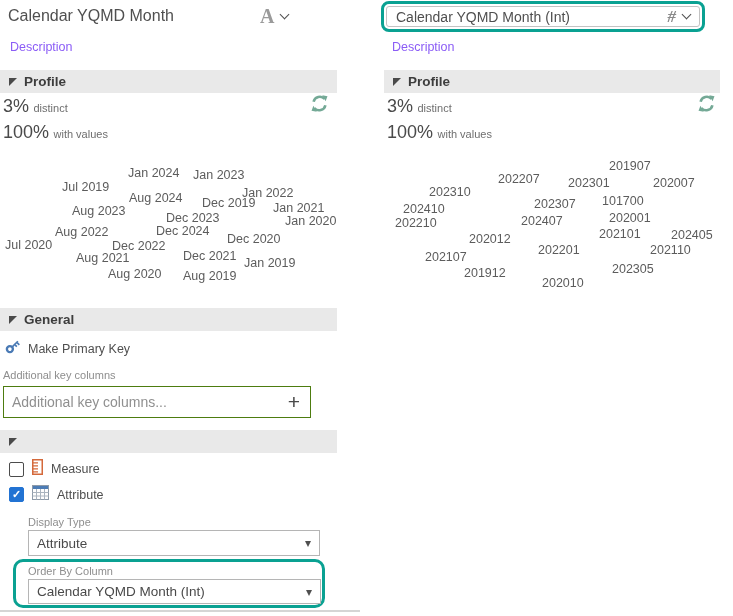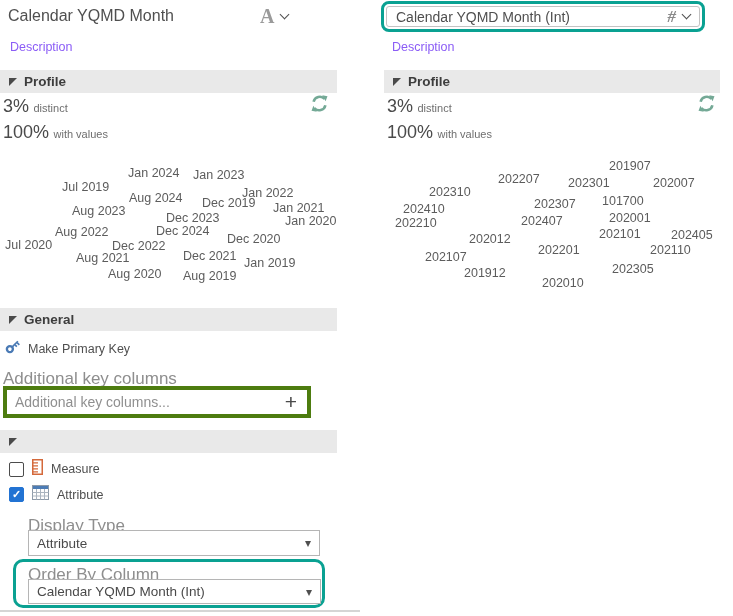--- a/index.html
+++ b/index.html
@@ -24,22 +24,22 @@
   .stat-big{font-size:18px;color:#4a4a4a;}
   .stat-small{font-size:11px;color:#6e6e6e;}
   .refresh{color:var(--refresh-green,#74a996);cursor:pointer;}
 
   .cloud{position:absolute;left:0;top:0;width:733px;height:616px;pointer-events:none;}
   .cloud-word{position:absolute;font-size:12.5px;color:#5c5c5c;white-space:nowrap;}
 
   .mpk-row{display:flex;align-items:center;gap:7px;cursor:pointer;}
   .mpk-label{font-size:12.5px;color:#4f4f4f;}
   .key-icon{color:var(--key-blue,#4a7ab5);}
-  .field-label{font-size:17px;color:#8e8e8e;white-space:nowrap;}
-  .input-wrap{display:flex;align-items:center;border:4px solid #4d7c0f;background:#fff;box-sizing:border-box;}
+  .field-label{font-size:11px;color:#8e8e8e;white-space:nowrap;}
+  .input-wrap{display:flex;align-items:center;border:1px solid #4d7c0f;background:#fff;box-sizing:border-box;}
   .input-wrap input{flex:1;border:none;outline:none;font-family:"Liberation Sans",sans-serif;
         font-size:14px;color:#555;padding:0 0 0 8px;background:transparent;}
   .input-wrap input::placeholder{color:#8f8f8f;}
   .plus-btn{width:32px;text-align:center;font-size:21px;font-weight:400;color:#4a4a4a;cursor:pointer;line-height:30px;}
 
   .check-row{display:flex;align-items:center;gap:8px;}
   .checkbox{width:15px;height:15px;border:1.5px solid #4c4c4c;border-radius:2px;background:#fff;
         box-sizing:border-box;display:inline-flex;align-items:center;justify-content:center;cursor:pointer;}
   .checkbox.checked{background:var(--checkbox-blue,#2273d3);border-color:var(--checkbox-blue,#2273d3);}
   .checkbox.checked::after{content:"\2713";color:#fff;font-size:11px;font-weight:700;line-height:1;}

